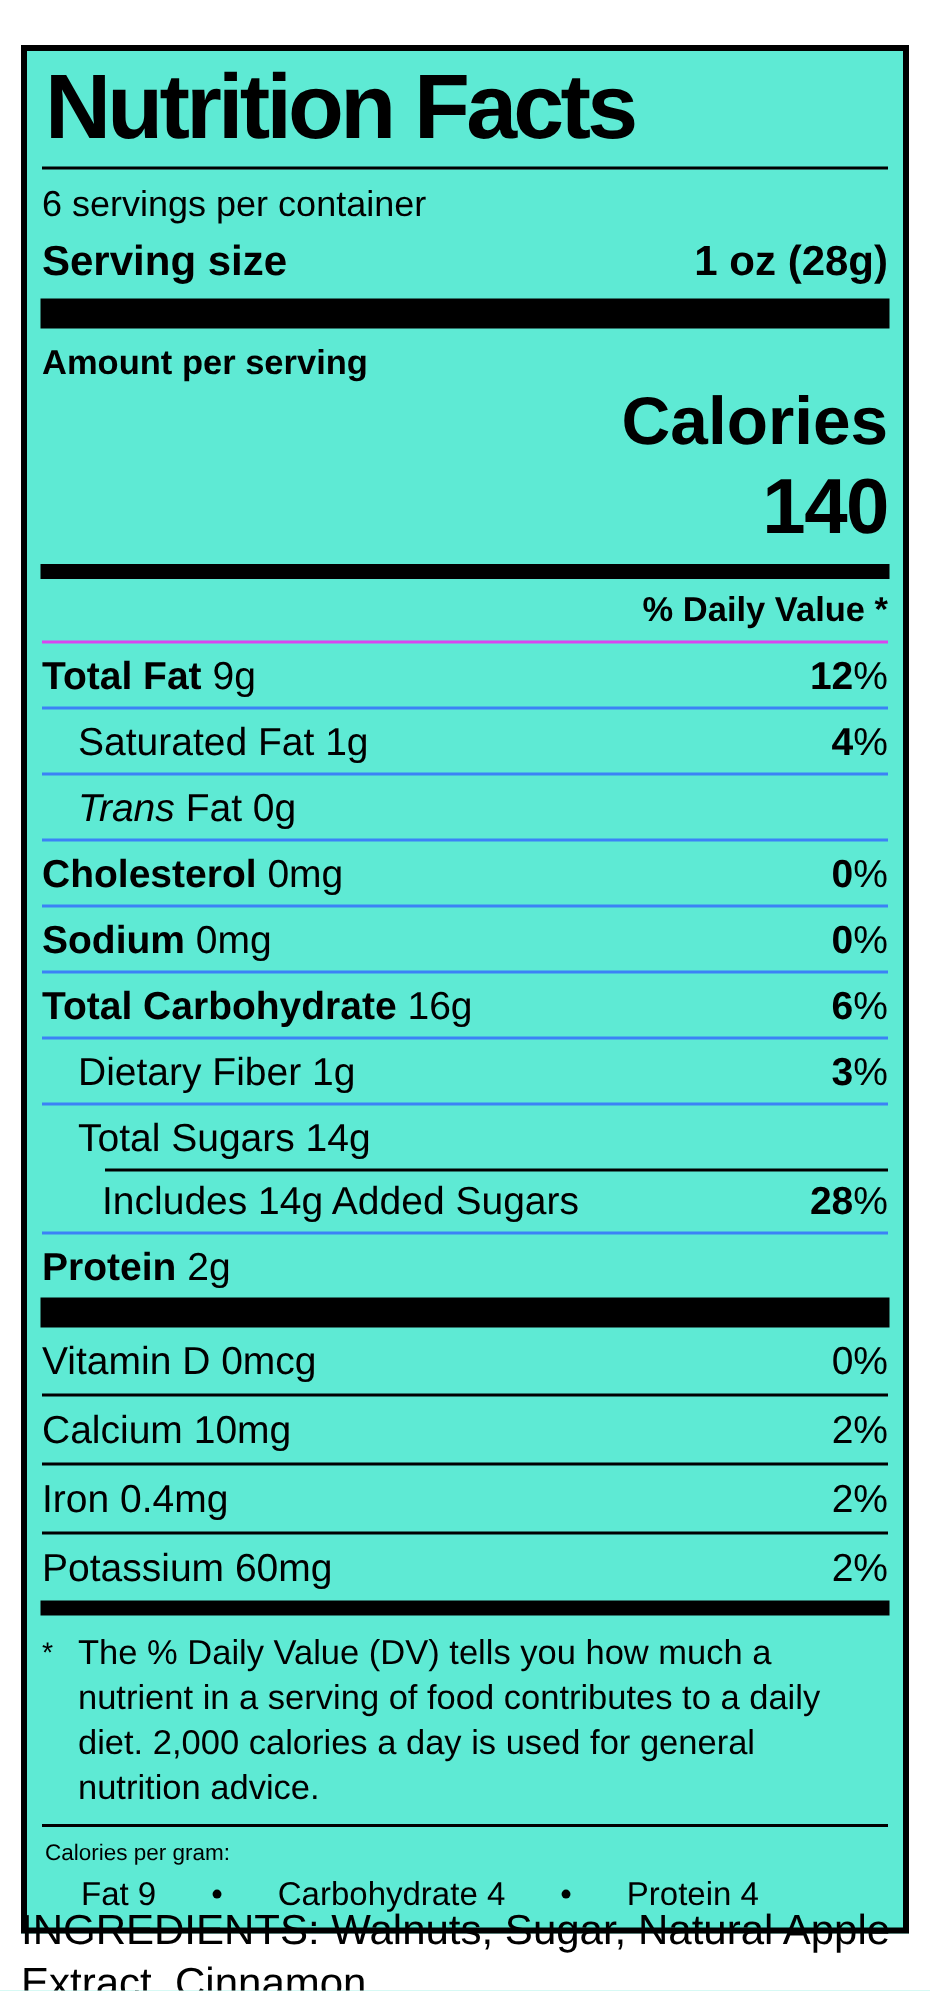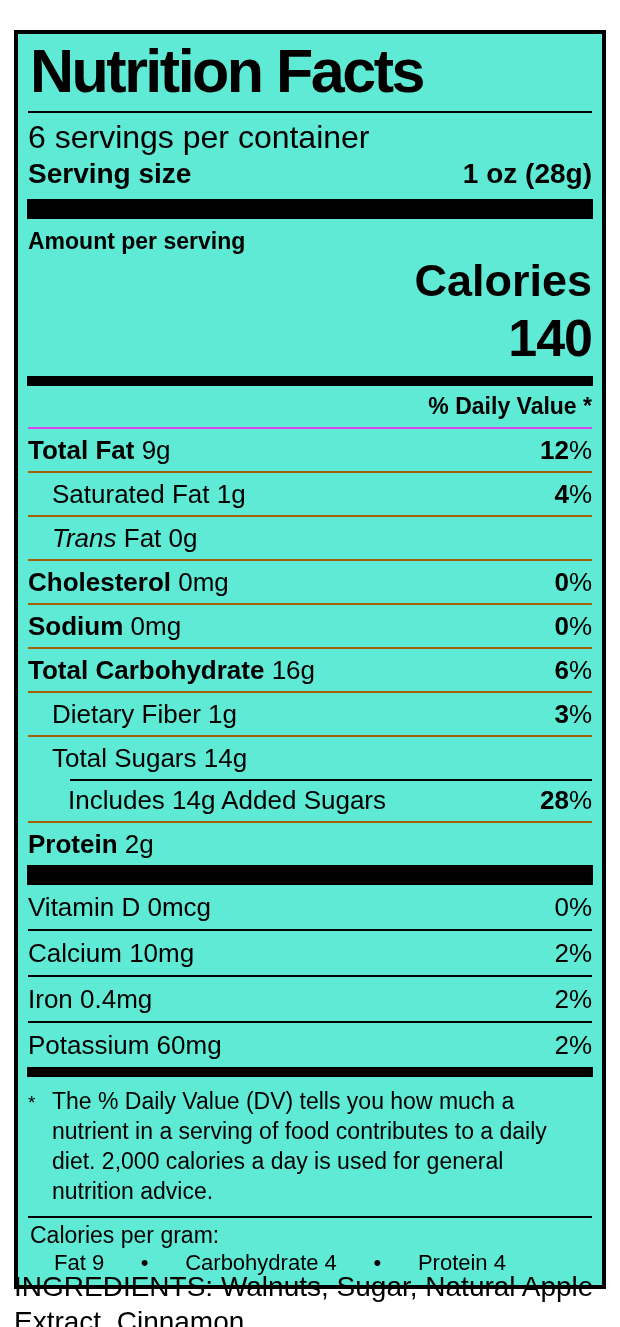--- a/index.html
+++ b/index.html
@@ -11,38 +11,38 @@
     position:absolute; left:14px; top:30px; width:592px;
     border:4px solid #000; background:#5eead4; padding:0 10px;
   }
 
   .title {
     font-size:61px; font-weight:900; letter-spacing:-2.5px;
     line-height:1.0; padding:7px 2px 9px 2px; white-space:nowrap;
   }
   .rule-thin { border-top:2px solid #000; }
 
-  .servings { font-size:32px; line-height:34px; padding:7px 0 1px 0; }
+  .servings { font-size:24px; line-height:34px; padding:7px 0 1px 0; }
   .serving-row { display:flex; justify-content:space-between; align-items:baseline;
     font-size:28px; font-weight:bold; line-height:34px; padding:2px 0 8px 0;gap:18px; }
 
   .bar { background:#000; margin:0 -1px; }
   .bar-thick { height:20px; }
   .bar-med { height:10px; }
 
   .aps { font-size:23px; font-weight:bold; padding-top:9px; line-height:27px; }
   .calories-row { display:flex; justify-content:space-between; align-items:flex-end;
     padding-bottom:7px;flex-direction:column; }
   .calories-word { font-size:45px; font-weight:bold; line-height:52px; }
   .calories-num  { font-size:52px; font-weight:bold; line-height:62px; letter-spacing:-1px; }
 
   .dv-header { text-align:right; font-size:23px; font-weight:bold; padding:9px 0; line-height:23px; }
 
   .nrow { display:flex; justify-content:space-between; align-items:baseline;
-    border-top:2px solid #a16207; font-size:26px; line-height:30px; padding:6px 0; }
+    border-top:2px solid #3b82f6; font-size:26px; line-height:30px; padding:6px 0; }
   .nrow.first { border-top:2px solid #d946ef; }
   .nrow .nname { white-space:pre-wrap; }
   .nrow .nname b { font-weight:bold; }
   .nrow .nname i { font-style:italic; }
   .indent-1 .nname { padding-left:24px; }
   .indent-2 .nname { padding-left:40px; }
   .nrow.subline { border-top:none; position:relative; }
   .nrow.subline::before { content:""; position:absolute; top:0; left:42px; right:0;
     border-top:2px solid #000; }
   .ndv b { font-weight:bold; }
@@ -51,21 +51,21 @@
   .mrow { display:flex; justify-content:space-between; align-items:baseline;
     font-size:26px; line-height:30px; padding:7px 0; border-top:2px solid #000; }
   .mrow.first { border-top:none; }
 
   .footnote { display:flex; font-size:23px; line-height:30px; padding:9px 0 10px 0;
     border-bottom:2px solid #000; }
   .fn-star { width:24px; font-size:19px; padding-top:2px; flex:0 0 24px; }
   .fn-text { flex:1; padding-right:2px; }
 
   .cpg { padding:5px 0 9px 0; }
-  .cpg-title { font-size:23px; line-height:25px; padding-left:2px; }
+  .cpg-title { font-size:15px; line-height:25px; padding-left:2px; }
   .cpg-items { display:flex; align-items:baseline; font-size:22px; line-height:27px;
     padding:1px 86px 0 26px; justify-content:space-between; }
 
   .ingredients { position:absolute; left:14px; top:1269px; width:588px;
     font-size:28px; line-height:35px; }
 </style>
 </head>
 <body>
 
 <div class="stage">

